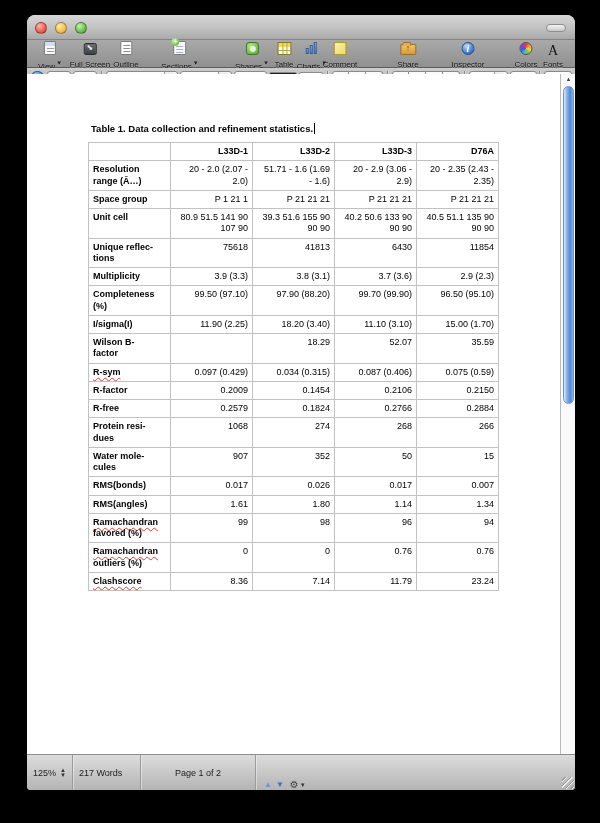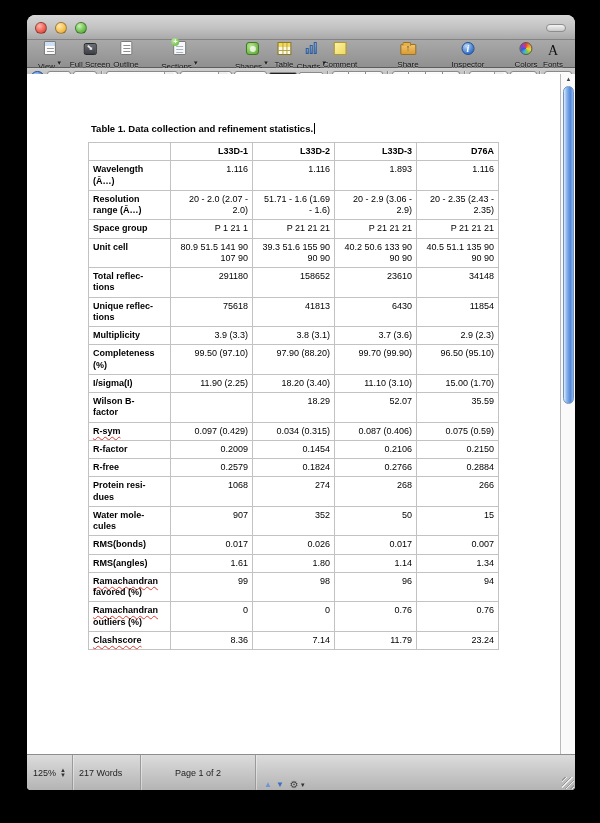--- a/index.html
+++ b/index.html
@@ -260,28 +260,20 @@
               <tr id="stats-head">
                 <th></th>
                 <th>L33D-1</th>
                 <th>L33D-2</th>
                 <th>L33D-3</th>
                 <th>D76A</th>
               </tr>
             </thead>
           <tbody id="stats-body">
               <tr>
-                <td class="rowlabel">Wavelength
-(Ă…)</td>
-                <td class="val">1.116</td>
-                <td class="val">1.116</td>
-                <td class="val">1.893</td>
-                <td class="val">1.116</td>
-              </tr>
-              <tr>
                 <td class="rowlabel">Resolution
 range (Ă…)</td>
                 <td class="val">20 - 2.0 (2.07 -
 2.0)</td>
                 <td class="val">51.71 - 1.6 (1.69
 - 1.6)</td>
                 <td class="val">20 - 2.9 (3.06 -
 2.9)</td>
                 <td class="val">20 - 2.35 (2.43 -
 2.35)</td>
@@ -298,28 +290,20 @@
                 <td class="val">80.9 51.5 141 90
 107 90</td>
                 <td class="val">39.3 51.6 155 90
 90 90</td>
                 <td class="val">40.2 50.6 133 90
 90 90</td>
                 <td class="val">40.5 51.1 135 90
 90 90</td>
               </tr>
               <tr>
-                <td class="rowlabel">Total reflec-
-tions</td>
-                <td class="val">291180</td>
-                <td class="val">158652</td>
-                <td class="val">23610</td>
-                <td class="val">34148</td>
-              </tr>
-              <tr>
                 <td class="rowlabel">Unique reflec-
 tions</td>
                 <td class="val">75618</td>
                 <td class="val">41813</td>
                 <td class="val">6430</td>
                 <td class="val">11854</td>
               </tr>
               <tr>
                 <td class="rowlabel">Multiplicity</td>
                 <td class="val">3.9 (3.3)</td>

